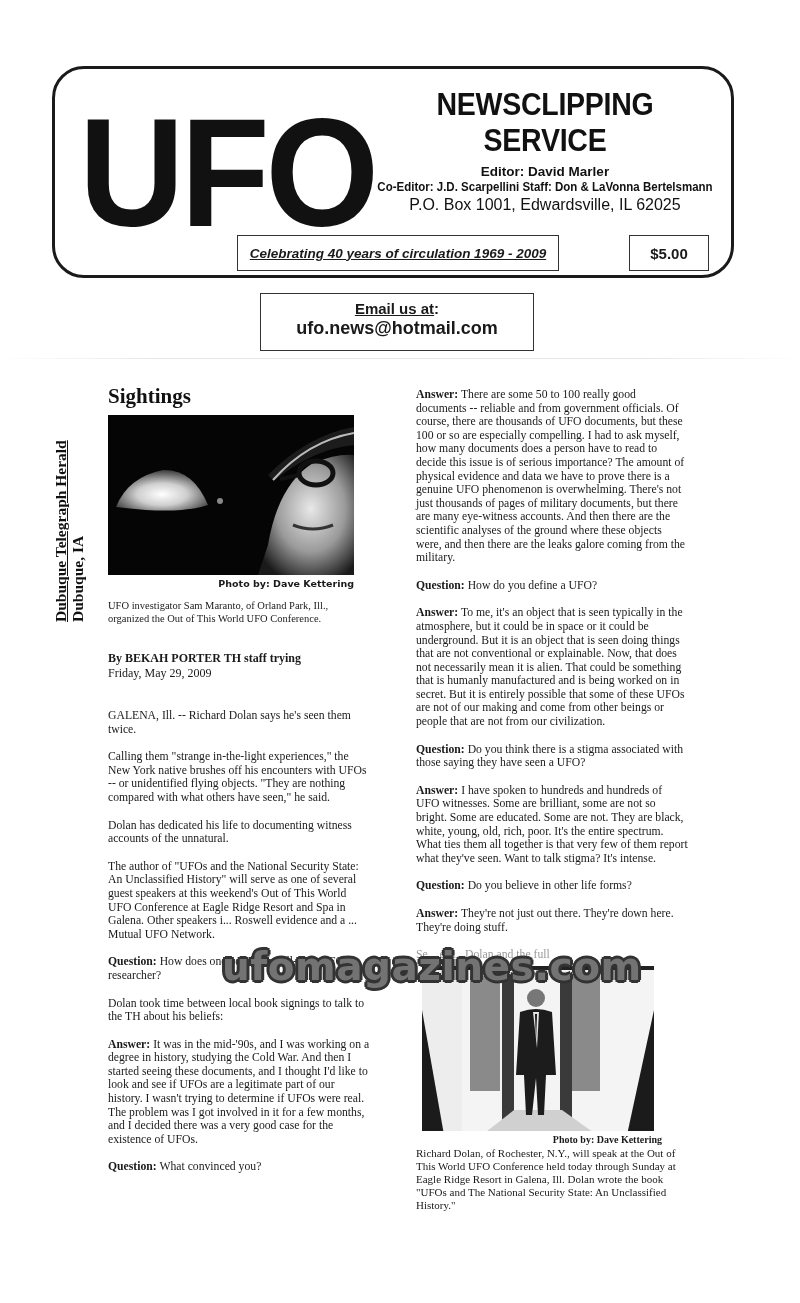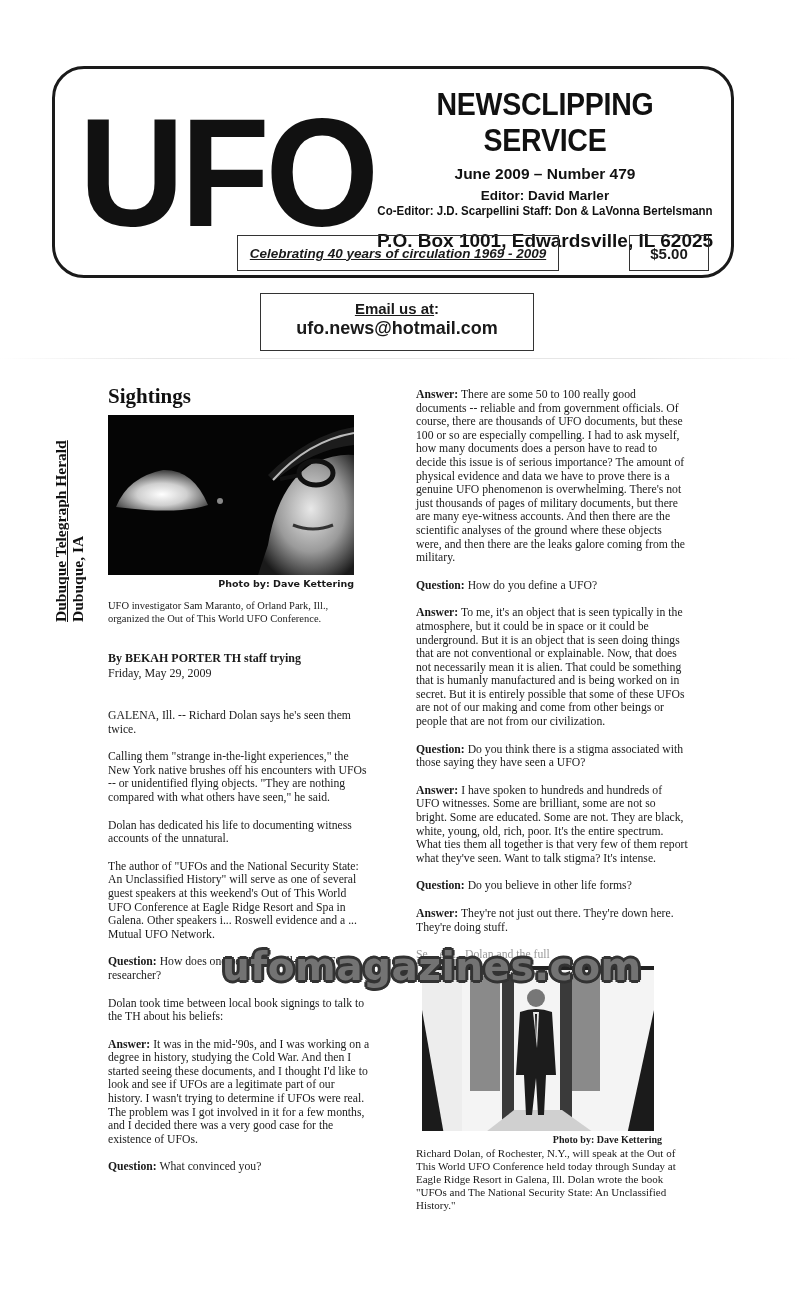--- a/index.html
+++ b/index.html
@@ -18,21 +18,21 @@
     transform: scaleY(1.05); transform-origin: top left;
   }
   .title-block {
     position: absolute; left: 300px; top: 18px; width: 380px; text-align: center;
     font-family: "Liberation Sans", sans-serif; color: #111;
   }
   .title-line { font-weight: bold; font-size: 31px; line-height: 36px; letter-spacing: -0.3px; transform: scaleX(0.92); }
   .issue-line { font-weight: bold; font-size: 15.5px; margin-top: 6px; }
   .editor-line { font-weight: bold; font-size: 13.5px; margin-top: 5px; }
   .coeditor-line { font-weight: bold; font-size: 12.5px; margin-top: 1px; white-space: nowrap; transform: scaleX(0.92); }
-  .address-line { font-weight: bold; font-size: 19px; margin-top: 12px; }
+  .address-line { font-weight: normal; font-size: 16px; margin-top: 2px; }
 
   .celebrate-box {
     position: absolute; left: 182px; top: 166px; width: 322px; height: 36px;
     border: 1.5px solid #333;
     font-family: "Liberation Sans", sans-serif; font-style: italic; font-weight: bold;
     font-size: 13.5px; display: flex; align-items: center; justify-content: center; text-decoration: underline;
   }
   .price-box {
     position: absolute; left: 574px; top: 166px; width: 80px; height: 36px;
     border: 1.5px solid #333;
@@ -110,21 +110,20 @@
   }
 </style>
 </head>
 <body>
 
 <div class="masthead">
   <div class="ufo-logo">UFO</div>
   <div class="title-block">
     <div class="title-line">NEWSCLIPPING</div>
     <div class="title-line">SERVICE</div>
-    <div class="issue-line">June 2009 – Number 479</div>
     <div class="editor-line">Editor: David Marler</div>
     <div class="coeditor-line">Co-Editor: J.D. Scarpellini   Staff: Don &amp; LaVonna Bertelsmann</div>
     <div class="address-line">P.O. Box 1001, Edwardsville, IL 62025</div>
   </div>
   <div class="celebrate-box">Celebrating 40 years of circulation 1969 - 2009</div>
   <div class="price-box">$5.00</div>
 </div>
 
 <div class="email-box">
   <div class="email-label"><span>Email us at</span><em style="font-style:normal">:</em></div>

